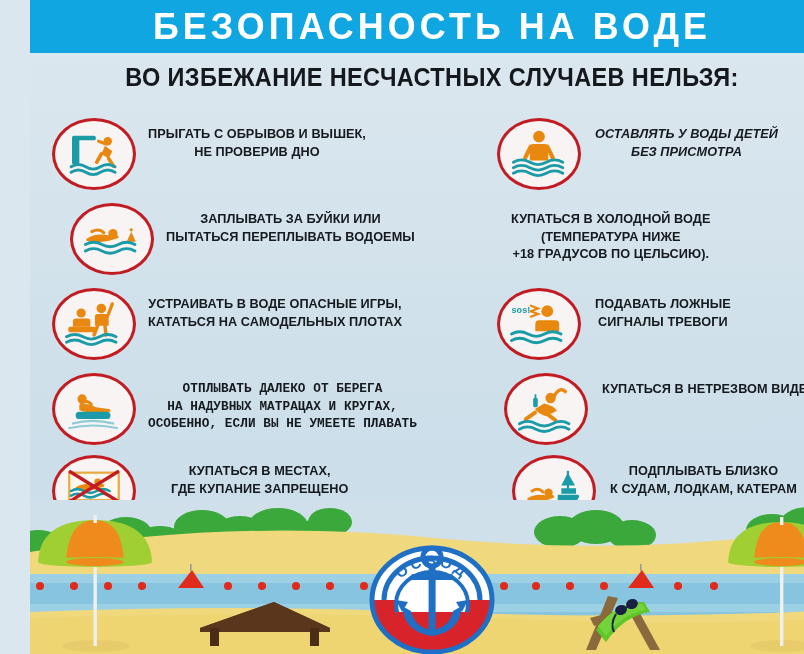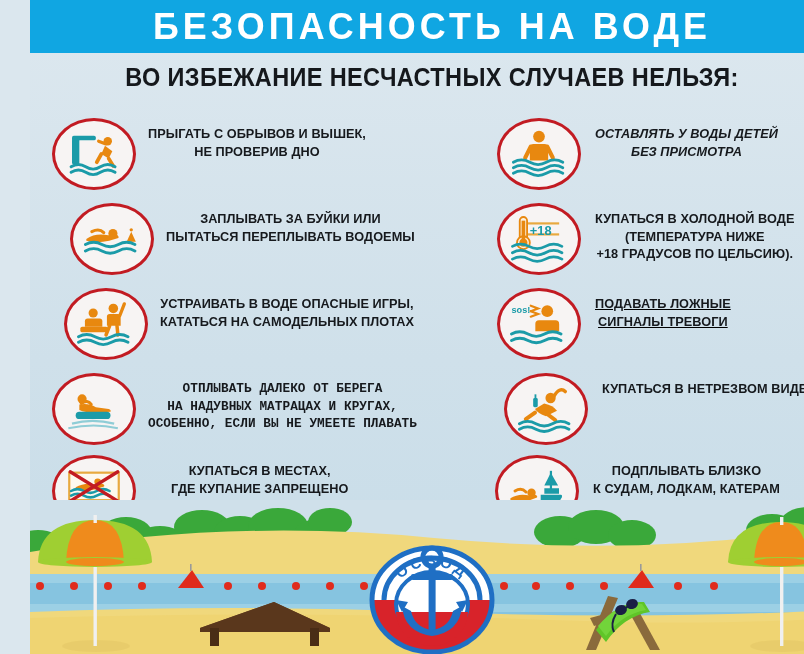--- a/index.html
+++ b/index.html
@@ -90,21 +90,21 @@
           <path d="M58 39 l5 -11 l5 11 Z" fill="#e8880f"></path>
           <circle cx="63" cy="26" r="1.8" fill="#e8880f"></circle>
           <path d="M13 42 q9 -5 18 0 t18 0 t18 0" stroke="#1b9ba8" stroke-width="3.2" fill="none" stroke-linecap="round"></path>
           <path d="M13 49 q9 -5 18 0 t18 0 t18 0" stroke="#1b9ba8" stroke-width="3.2" fill="none" stroke-linecap="round"></path>
         </svg>
       </div>
       <div class="rtext">ЗАПЛЫВАТЬ ЗА БУЙКИ ИЛИ
 ПЫТАТЬСЯ ПЕРЕПЛЫВАТЬ ВОДОЕМЫ</div>
     </div>
 
-    <div class="row" style="top:178px;left:34px;">
+    <div class="row" style="top:178px;left:22px;">
       <div class="badge">
         <svg viewBox="0 0 84 72">
           <circle cx="28" cy="24" r="5" fill="#e8880f"></circle>
           <path d="M22 30 h13 q3 0 3 3 v6 h-19 v-6 q0 -3 3 -3 Z" fill="#e8880f"></path>
           <circle cx="50" cy="19" r="5.2" fill="#e8880f"></circle>
           <path d="M46 25 h9 q3 0 3 3 v10 h-15 v-10 q0 -3 3 -3 Z" fill="#e8880f"></path>
           <path d="M57 27 L62 14" stroke="#e8880f" stroke-width="3.6" stroke-linecap="round"></path>
           <path d="M46 38 L42 48" stroke="#e8880f" stroke-width="3.8" stroke-linecap="round"></path>
           <path d="M54 38 L55 48" stroke="#e8880f" stroke-width="3.8" stroke-linecap="round"></path>
           <rect x="14" y="39" width="30" height="6" rx="2" fill="#e8880f"></rect>
@@ -161,40 +161,26 @@
           <path d="M14 45 q9 -5 18 0 t18 0 t18 0" stroke="#1b9ba8" stroke-width="3" fill="none" stroke-linecap="round"></path>
           <path d="M14 51 q9 -5 18 0 t18 0 t18 0" stroke="#1b9ba8" stroke-width="3" fill="none" stroke-linecap="round"></path>
           <path d="M14 57 q9 -5 18 0 t18 0 t18 0" stroke="#1b9ba8" stroke-width="3" fill="none" stroke-linecap="round"></path>
         </svg>
       </div>
       <div class="rtext">ОСТАВЛЯТЬ У ВОДЫ ДЕТЕЙ
 БЕЗ ПРИСМОТРА</div>
     </div>
 
     <div class="row" style="top:93px;left:7px;">
-      <div class="badge">
-        <svg viewBox="0 0 84 72">
-          <rect x="21" y="12" width="8" height="26" rx="4" fill="#fdf2e0" stroke="#e8880f" stroke-width="2"></rect>
-          <circle cx="25" cy="40" r="7" fill="#fdf2e0" stroke="#e8880f" stroke-width="2"></circle>
-          <rect x="23" y="16" width="4" height="23" fill="#e8880f"></rect>
-          <circle cx="25" cy="40" r="4.4" fill="#e8880f"></circle>
-          <path d="M30 19 h34" stroke="#e8a93f" stroke-width="2.4"></path>
-          <path d="M30 31 h34" stroke="#e8a93f" stroke-width="2.4"></path>
-          <text x="32" y="32" font-family="Liberation Sans, sans-serif" font-size="14" font-weight="bold" fill="#1b9ba8">+18</text>
-          <path d="M13 44 q9 -5 18 0 t18 0 t18 0" stroke="#1b9ba8" stroke-width="3" fill="none" stroke-linecap="round"></path>
-          <path d="M13 51 q9 -5 18 0 t18 0 t18 0" stroke="#1b9ba8" stroke-width="3" fill="none" stroke-linecap="round"></path>
-          <path d="M13 58 q9 -5 18 0 t18 0 t18 0" stroke="#1b9ba8" stroke-width="3" fill="none" stroke-linecap="round"></path>
-        </svg>
-      </div>
       <div class="rtext">КУПАТЬСЯ В ХОЛОДНОЙ ВОДЕ
 (ТЕМПЕРАТУРА НИЖЕ
 +18 ГРАДУСОВ ПО ЦЕЛЬСИЮ).</div>
     </div>
 
-    <div class="row" style="top:178px;left:7px;text-decoration:underline;">
+    <div class="row" style="top:178px;left:7px;">
       <div class="badge">
         <svg viewBox="0 0 84 72">
           <text x="12" y="24" font-family="Liberation Sans, sans-serif" font-size="10" font-weight="bold" fill="#1b9ba8">sos!</text>
           <path d="M33 16 l8 3 l-8 3" stroke="#e8880f" stroke-width="2.4" fill="none" stroke-linecap="round"></path>
           <path d="M33 22 l8 3 l-8 3" stroke="#e8880f" stroke-width="2.4" fill="none" stroke-linecap="round"></path>
           <circle cx="51" cy="22" r="6.4" fill="#e8880f"></circle>
           <path d="M42 32 h18 q4 0 4 4 v8 h-26 v-8 q0 -4 4 -4 Z" fill="#e8880f"></path>
           <path d="M12 47 q9 -5 18 0 t18 0 t18 0" stroke="#1b9ba8" stroke-width="3.2" fill="none" stroke-linecap="round"></path>
           <path d="M12 54 q9 -5 18 0 t18 0 t18 0" stroke="#1b9ba8" stroke-width="3.2" fill="none" stroke-linecap="round"></path>
         </svg>
@@ -213,21 +199,21 @@
           <path d="M44 42 L52 48" stroke="#e8880f" stroke-width="4.4" stroke-linecap="round"></path>
           <rect x="28" y="24" width="5" height="10" rx="1.6" fill="#1b9ba8"></rect>
           <rect x="29.5" y="20" width="2" height="5" fill="#1b9ba8"></rect>
           <path d="M13 52 q9 -5 18 0 t18 0 t18 0" stroke="#1b9ba8" stroke-width="3.2" fill="none" stroke-linecap="round"></path>
           <path d="M13 58 q9 -5 18 0 t18 0 t18 0" stroke="#1b9ba8" stroke-width="3.2" fill="none" stroke-linecap="round"></path>
         </svg>
       </div>
       <div class="rtext">КУПАТЬСЯ В НЕТРЕЗВОМ ВИДЕ</div>
     </div>
 
-    <div class="row" style="top:345px;left:5px;">
+    <div class="row" style="top:345px;left:22px;">
       <div class="badge">
         <svg viewBox="0 0 84 72">
           <path d="M46 40 h22 q2 0 1 3 l-3 5 h-20 Z" fill="#1b9ba8"></path>
           <rect x="50" y="33" width="16" height="6" fill="#1b9ba8"></rect>
           <rect x="56" y="14" width="2.4" height="20" fill="#1b9ba8"></rect>
           <path d="M57 16 l8 14 h-8 Z" fill="#1b9ba8"></path>
           <path d="M57 16 l-7 14 h7 Z" fill="#1b9ba8"></path>
           <circle cx="36" cy="38" r="4.6" fill="#e8880f"></circle>
           <path d="M13 44 q9 -6 21 -3 l6 -1 q3 1 2 3 l-8 3 q-12 3 -21 0 Z" fill="#e8880f"></path>
           <path d="M18 36 q7 -4 12 1" stroke="#e8880f" stroke-width="3.2" fill="none" stroke-linecap="round"></path>

